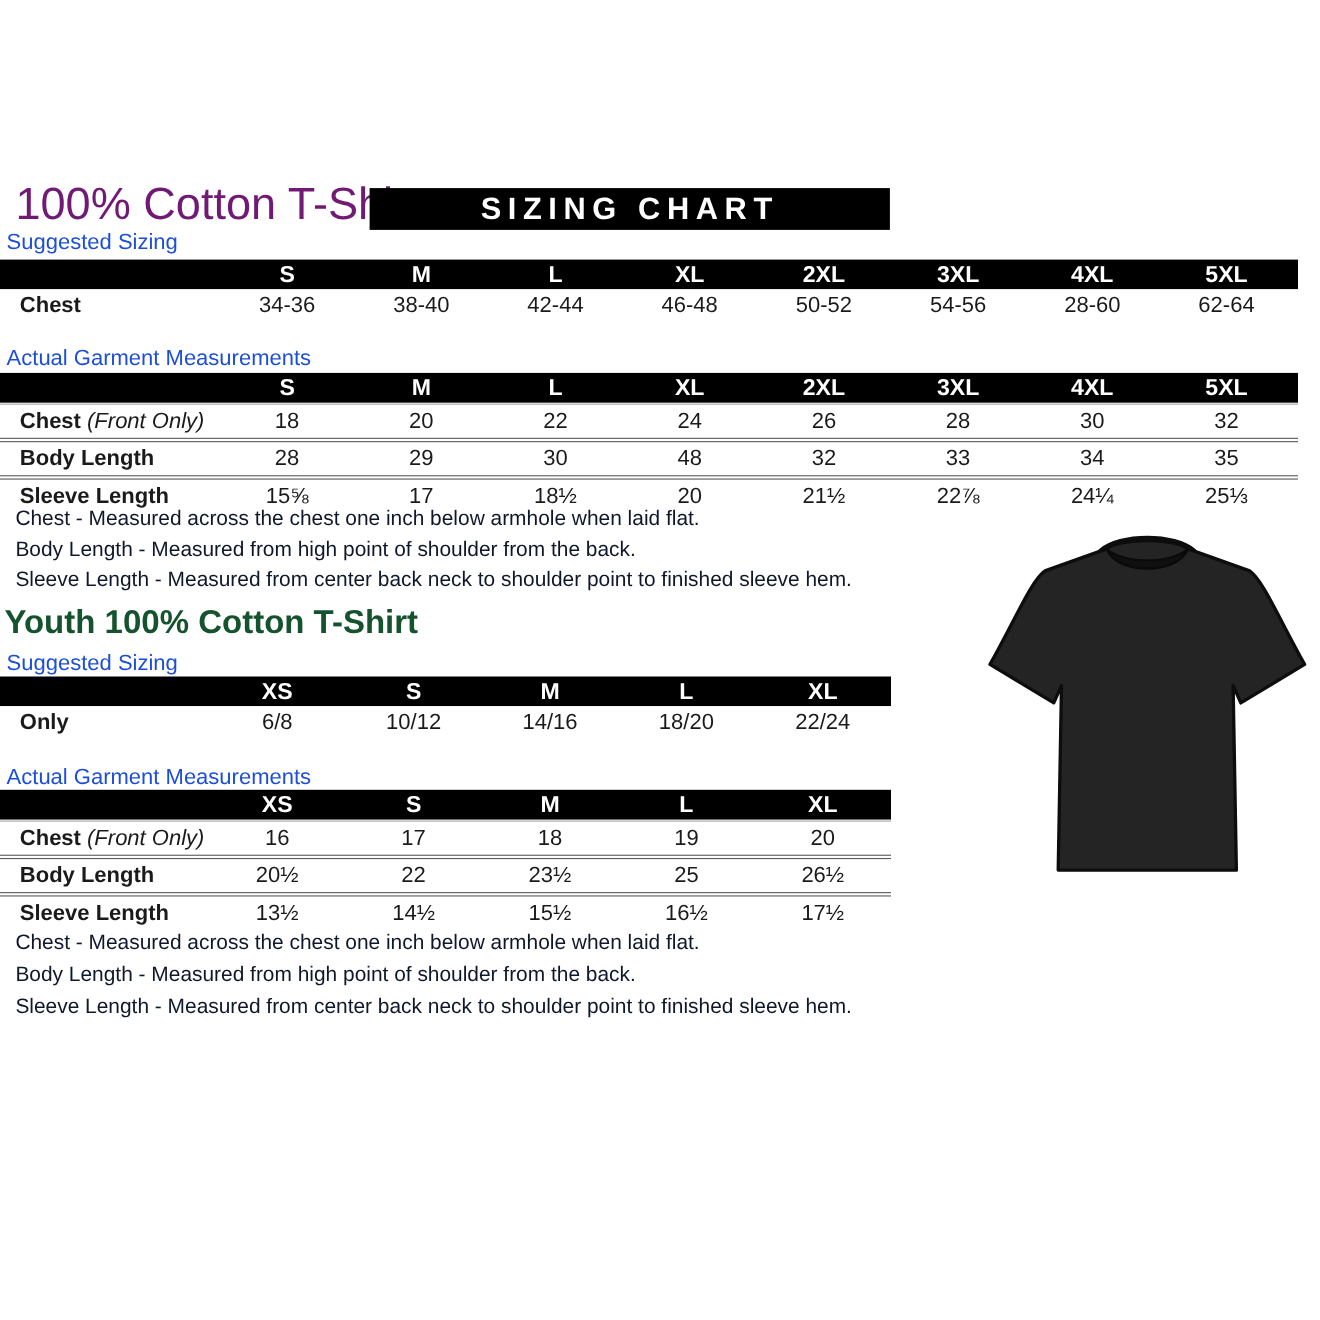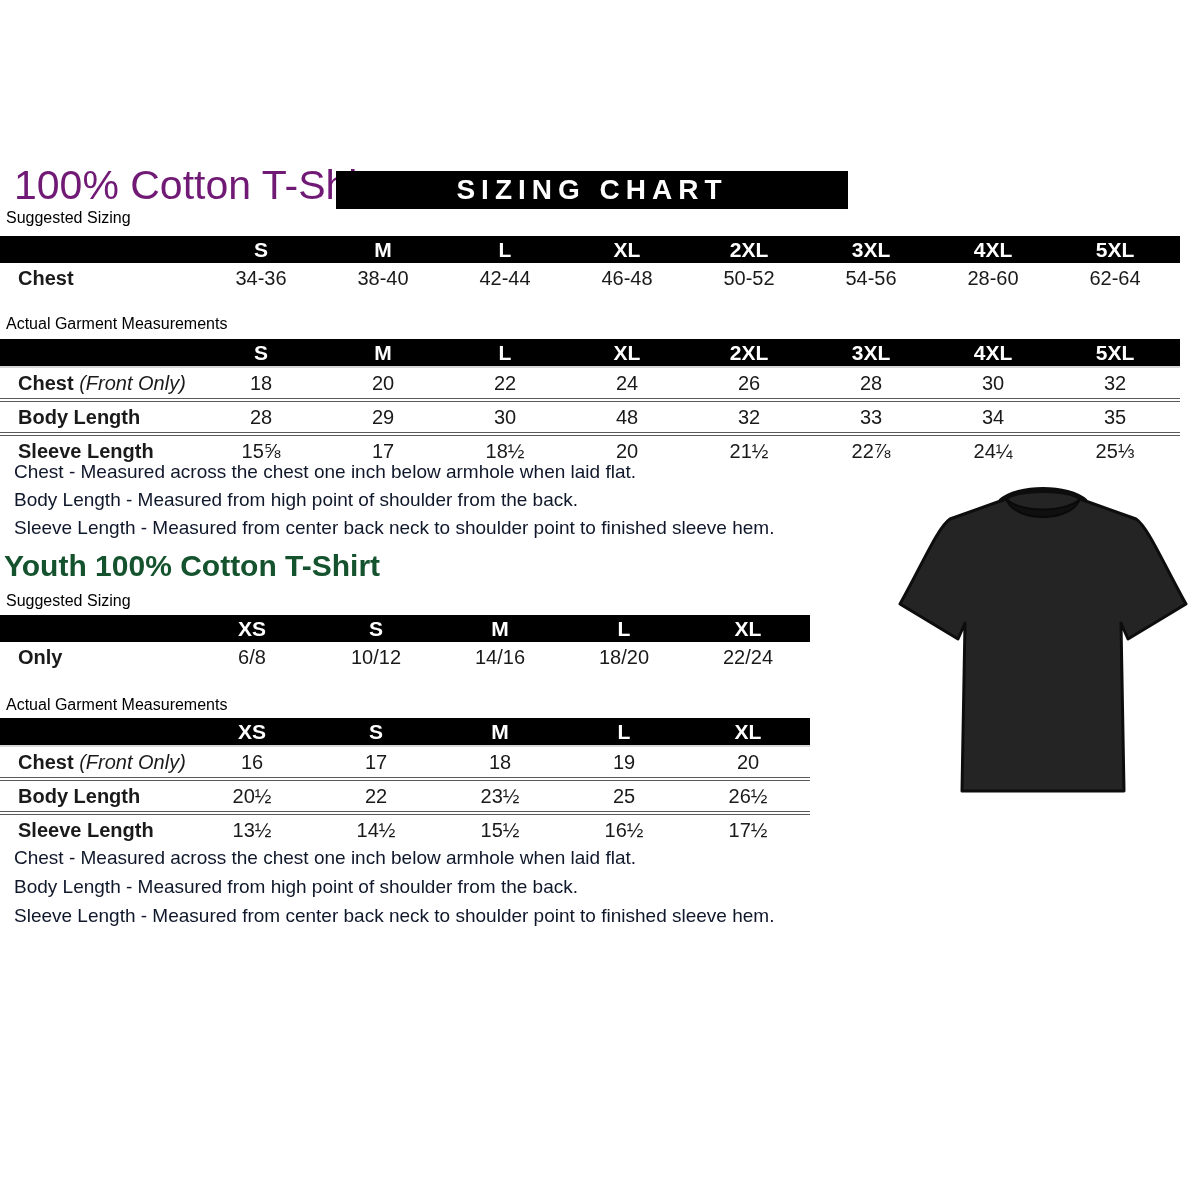--- a/index.html
+++ b/index.html
@@ -4,21 +4,21 @@
 <style>
   html,body{margin:0;padding:0;background:#ffffff;}
   #page{position:relative;width:1200px;height:1200px;background:#ffffff;overflow:hidden;
         font-family:"Liberation Sans", sans-serif;color:#1a1a1a;}
 
   .abs{position:absolute;}
 
   .main-title{font-size:41px;font-weight:400;color:#701a75;white-space:nowrap;}
   .banner{background:#000;color:#fff;display:flex;align-items:center;justify-content:center;
           font-weight:700;font-size:28px;letter-spacing:6px;white-space:nowrap;}
-  .section-label{font-size:16px;font-weight:400;color:#000000;white-space:nowrap;}
+  .section-label{font-size:20px;font-weight:400;color:#1d4ed8;white-space:nowrap;}
   .youth-title{font-size:30px;font-weight:700;color:#14532d;white-space:nowrap;}
 
   
   .size-table{display:block;}
   .st-head{display:flex;background:#000;color:#fff;align-items:center;}
   .st-row{display:flex;align-items:center;background:#fff;}
   .table--lined .st-head{border-bottom:2px solid #d7d7d7;}
   .table--lined .st-row + .st-row{border-top:4px double #5a5a5a;}
   .st-label-cell{width:var(--labelw);padding-left:18px;box-sizing:border-box;
                  font-size:20px;white-space:nowrap;}
@@ -35,21 +35,21 @@
   .notes div{white-space:nowrap;}
   .notes--youth{line-height:29px;}
 </style>
 </head>
 <body>
 
 <div id="page">
 
   <div class="abs main-title" style="left:14px;top:162px;">100% Cotton T-Shirt</div>
 
-  <div class="abs banner" style="left:336px;top:171px;width:512px;height:38px;">
+  <div class="abs banner" style="left:336px;top:171px;width:473px;height:38px;">
     <span>SIZING CHART</span>
   </div>
 
   <div class="abs section-label" style="left:6px;top:209px;">Suggested Sizing</div>
 
   <div class="abs size-table table-adult" style="left:0;top:236px;">
       <div class="st-head">
         <div class="st-label-cell"></div>
         <div class="st-cell">S</div>
         <div class="st-cell">M</div>

